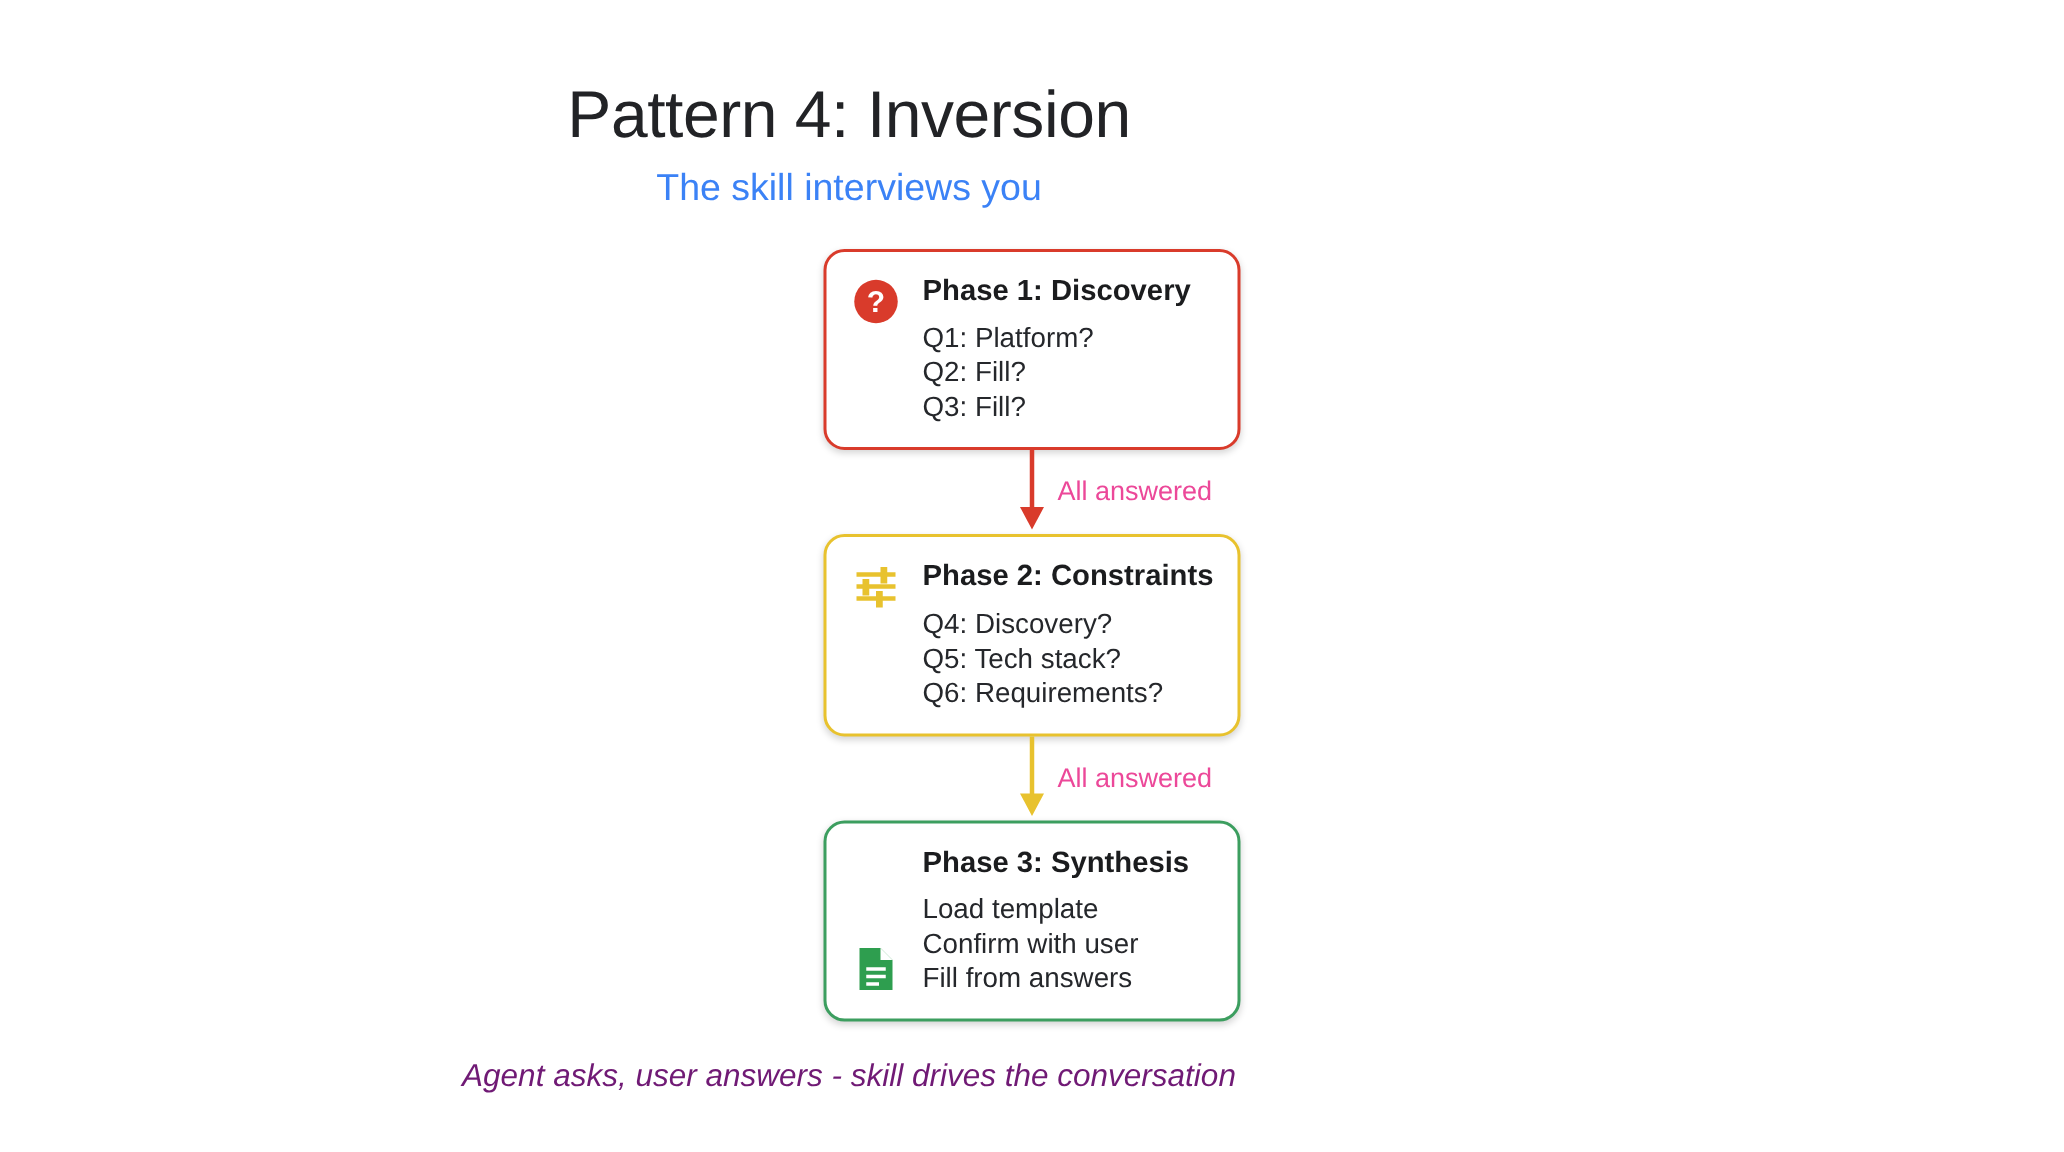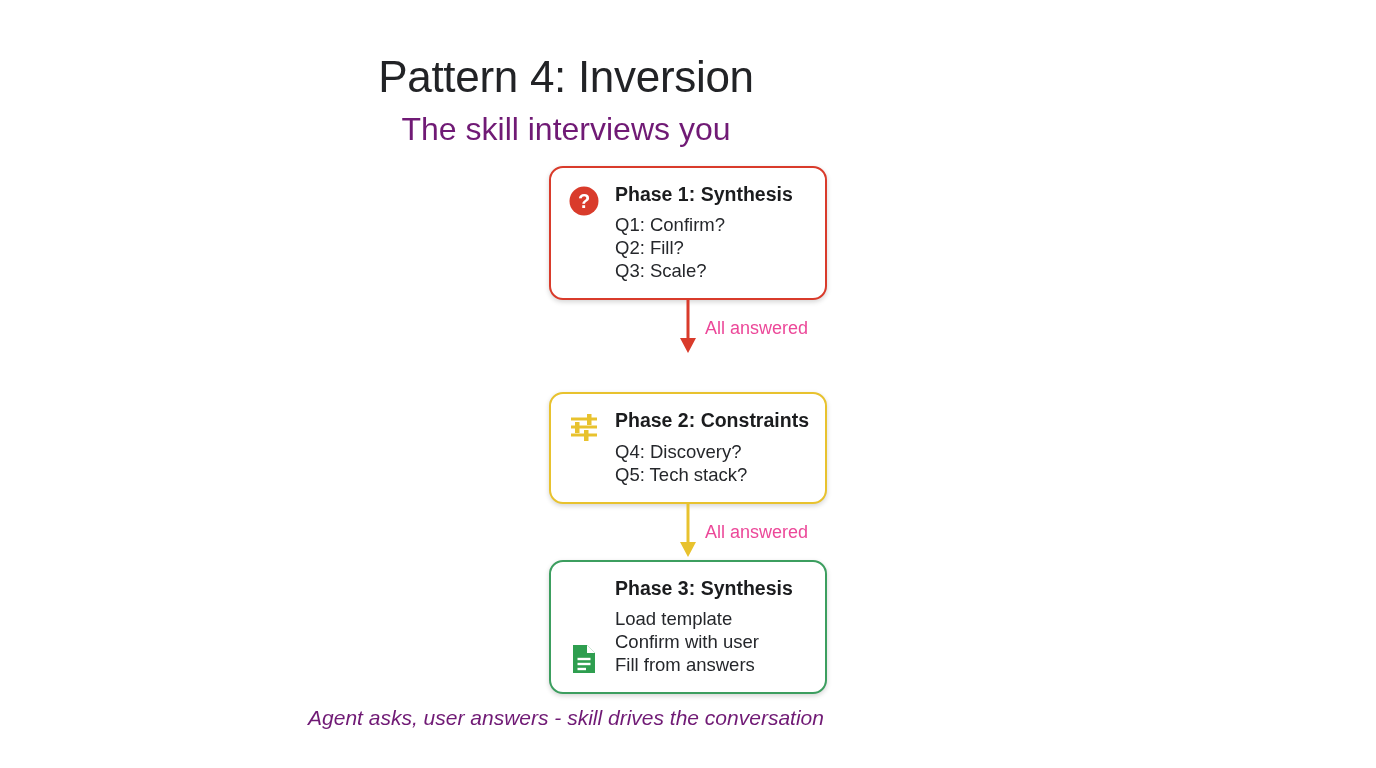--- a/index.html
+++ b/index.html
@@ -32,23 +32,23 @@
   }
   .title {
     font-size: 44px;
     font-weight: 400;
     letter-spacing: -0.3px;
     line-height: 1.12;
     color: #222326;
     margin: 0;
   }
   .subtitle {
-    font-size: 32px;
+    font-size: 25px;
     font-weight: 400;
-    color: #701a75;
+    color: #3b82f6;
     margin: 10px 0 0 0;
     line-height: 1.15;
   }
 
   
   .flow {
     position: absolute;
     left: 549px;
     top: 166px;
     width: 278px;
@@ -61,21 +61,21 @@
     background: #ffffff;
     border-radius: 14px;
     border: 2px solid #cccccc;
     box-shadow: 0 2px 5px rgba(0,0,0,0.17);
     padding: 14px 16px 16px 16px;
     display: flex;
     align-items: flex-start;
     gap: 14px;
   }
   .card.discovery   { border-color: #D93B2B; }
-  .card.constraints { border-color: #E8C22E; margin-top: 36px; }
+  .card.constraints { border-color: #E8C22E; }
   .card.synthesis   { border-color: #3C9E5F; align-items: flex-end; }
 
   .card-icon {
     flex: 0 0 auto;
     width: 34px;
     height: 34px;
     margin-top: 2px;
     display: block;
   }
   .card-body {
@@ -151,25 +151,25 @@
   <div class="flow">
 
     <div class="card discovery">
       <span class="card-icon">
         <svg viewBox="0 0 34 34" width="34" height="34" aria-hidden="true">
           <circle cx="17" cy="17" r="14.5" fill="#D93B2B"></circle>
           <text x="17" y="24.3" text-anchor="middle" font-family="Liberation Sans, sans-serif" font-size="20" font-weight="700" fill="#ffffff">?</text>
         </svg>
       </span>
       <div class="card-body">
-        <div class="card-heading">Phase 1: Synthesis</div>
+        <div class="card-heading">Phase 1: Discovery</div>
         <ul class="card-lines">
-          <li>Q1: Confirm?</li>
+          <li>Q1: Platform?</li>
           <li>Q2: Fill?</li>
-          <li>Q3: Scale?</li>
+          <li>Q3: Fill?</li>
         </ul>
       </div>
     </div>
 
     <div class="connector">
       <svg width="278" height="56" aria-hidden="true">
         <line x1="139" y1="0" x2="139" y2="40" stroke="#D93B2B" stroke-width="3"></line>
         <polygon points="139,53 131,38 147,38" fill="#D93B2B"></polygon>
       </svg>
       <span class="connector-label">All answered</span>
@@ -188,20 +188,21 @@
             <rect x="8" y="12" width="4.5" height="11"></rect>
             <rect x="17" y="20" width="4.5" height="11"></rect>
           </g>
         </svg>
       </span>
       <div class="card-body">
         <div class="card-heading">Phase 2: Constraints</div>
         <ul class="card-lines">
           <li>Q4: Discovery?</li>
           <li>Q5: Tech stack?</li>
+          <li>Q6: Requirements?</li>
         </ul>
       </div>
     </div>
 
     <div class="connector">
       <svg width="278" height="56" aria-hidden="true">
         <line x1="139" y1="0" x2="139" y2="40" stroke="#E8C22E" stroke-width="3"></line>
         <polygon points="139,53 131,38 147,38" fill="#E8C22E"></polygon>
       </svg>
       <span class="connector-label">All answered</span>

